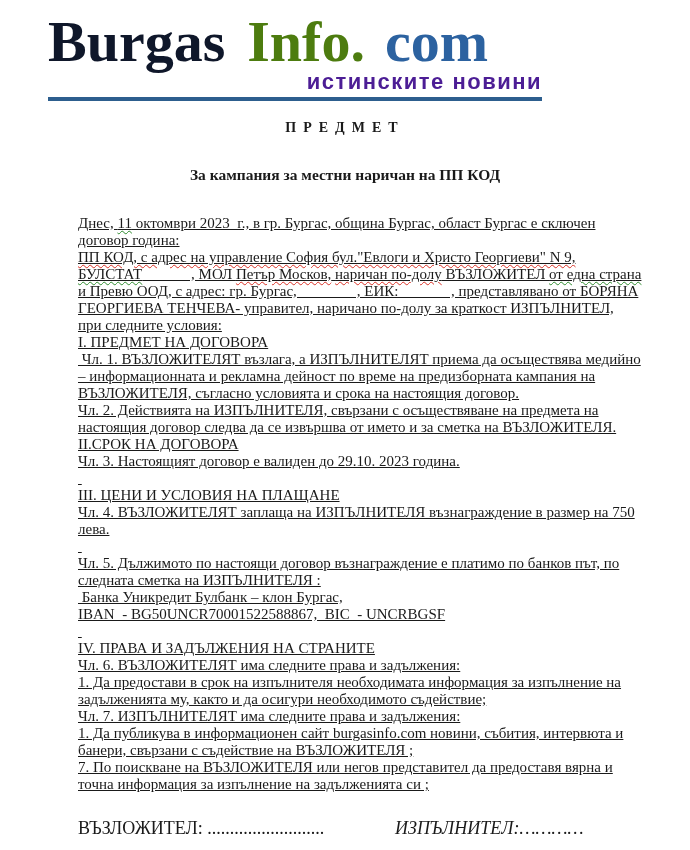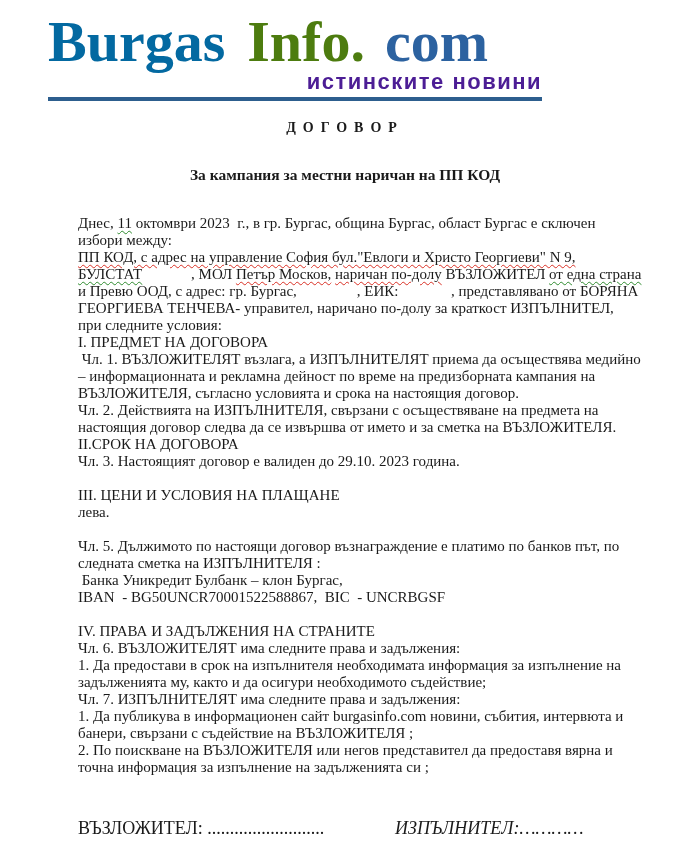--- a/index.html
+++ b/index.html
@@ -40,21 +40,21 @@
   }
   .doc-title{
     position:absolute;top:166px;left:0;width:690px;
     text-align:center;font-weight:bold;font-size:15.5px;
   }
   
   .doc-body{
     position:absolute;left:78px;top:215px;width:545px;
     font-size:15px;line-height:17px;
   }
-  .line{white-space:pre;height:17px;}
+  .line{white-space:pre;height:17px;text-decoration:underline;}
   .sq-red{
     text-decoration-line:underline;
     text-decoration-style:wavy;
     text-decoration-color:#d93025;
     text-decoration-thickness:1px;
     text-underline-offset:2px;
   }
   .sq-green{
     text-decoration-line:underline;
     text-decoration-style:wavy;
@@ -68,62 +68,63 @@
     font-size:18px;
   }
   .sig-right{position:absolute;left:317px;top:0;font-style:italic;}
 </style>
 </head>
 <body>
 
 <div class="page">
 
   <div class="logo">
-    <div class="logo-main"><span style="color: #0369a1;">Burgas</span><span style="color: #4d7c0f; margin-left: 22px;">Info.</span><span style="color: rgb(44, 98, 160); margin-left: 20px;">com</span></div>
+    <div class="logo-main"><span style="color: #0f172a;">Burgas</span><span style="color: #4d7c0f; margin-left: 22px;">Info.</span><span style="color: rgb(44, 98, 160); margin-left: 20px;">com</span></div>
     <div class="logo-tagline" style="color: #4c1d95;">истинските новини</div>
     <div class="logo-rule" style="background: rgb(45, 94, 142);"></div>
   </div>
 
-  <div class="doc-heading">ДОГОВОР</div>
+  <div class="doc-heading">ПРЕДМЕТ</div>
 
   <div class="doc-title">За кампания за местни наричан на ПП КОД</div>
 
   <div class="doc-body">
       <div class="line"><span>Днес, </span><span class="sq-green">11</span><span> октомври 2023  г., в гр. Бургас, община Бургас, област Бургас е сключен</span></div>
-      <div class="line"><span>избори между:</span></div>
+      <div class="line"><span>договор година:</span></div>
       <div class="line"><span class="sq-red">ПП КОД, с адрес на управление София бул."Евлоги и Христо Георгиеви" N 9,</span></div>
       <div class="line"><span class="sq-green">БУЛСТАТ</span><span>             , МОЛ </span><span class="sq-red">Петър Москов,</span><span> </span><span class="sq-red">наричан по-долу</span><span> ВЪЗЛОЖИТЕЛ </span><span class="sq-green">от една страна</span></div>
       <div class="line"><span>и Превю ООД, с адрес: гр. Бургас,                , ЕИК:              , представлявано от БОРЯНА</span></div>
       <div class="line"><span>ГЕОРГИЕВА ТЕНЧЕВА- управител, наричано по-долу за краткост ИЗПЪЛНИТЕЛ,</span></div>
       <div class="line"><span>при следните условия:</span></div>
       <div class="line"><span>I. ПРЕДМЕТ НА ДОГОВОРА</span></div>
       <div class="line"><span> Чл. 1. ВЪЗЛОЖИТЕЛЯТ възлага, а ИЗПЪЛНИТЕЛЯТ приема да осъществява медийно</span></div>
       <div class="line"><span>– информационната и рекламна дейност по време на предизборната кампания на</span></div>
       <div class="line"><span>ВЪЗЛОЖИТЕЛЯ, съгласно условията и срока на настоящия договор.</span></div>
       <div class="line"><span>Чл. 2. Действията на ИЗПЪЛНИТЕЛЯ, свързани с осъществяване на предмета на</span></div>
       <div class="line"><span>настоящия договор следва да се извършва от името и за сметка на ВЪЗЛОЖИТЕЛЯ.</span></div>
       <div class="line"><span>II.СРОК НА ДОГОВОРА</span></div>
       <div class="line"><span>Чл. 3. Настоящият договор е валиден до 29.10. 2023 година.</span></div>
       <div class="line">&nbsp;</div>
       <div class="line"><span>III. ЦЕНИ И УСЛОВИЯ НА ПЛАЩАНЕ</span></div>
+      <div class="line"><span>Чл. 4. ВЪЗЛОЖИТЕЛЯТ заплаща на ИЗПЪЛНИТЕЛЯ възнаграждение в размер на 750</span></div>
       <div class="line"><span>лева.</span></div>
       <div class="line">&nbsp;</div>
       <div class="line"><span>Чл. 5. Дължимото по настоящи договор възнаграждение е платимо по банков път, по</span></div>
       <div class="line"><span>следната сметка на ИЗПЪЛНИТЕЛЯ :</span></div>
       <div class="line"><span> Банка Уникредит Булбанк – клон Бургас,</span></div>
       <div class="line"><span>IBAN  - BG50UNCR70001522588867,  BIC  - UNCRBGSF</span></div>
       <div class="line">&nbsp;</div>
       <div class="line"><span>IV. ПРАВА И ЗАДЪЛЖЕНИЯ НА СТРАНИТЕ</span></div>
       <div class="line"><span>Чл. 6. ВЪЗЛОЖИТЕЛЯТ има следните права и задължения:</span></div>
       <div class="line"><span>1. Да предостави в срок на изпълнителя необходимата информация за изпълнение на</span></div>
       <div class="line"><span>задълженията му, както и да осигури необходимото съдействие;</span></div>
       <div class="line"><span>Чл. 7. ИЗПЪЛНИТЕЛЯТ има следните права и задължения:</span></div>
       <div class="line"><span>1. Да публикува в информационен сайт burgasinfo.com новини, събития, интервюта и</span></div>
       <div class="line"><span>банери, свързани с съдействие на ВЪЗЛОЖИТЕЛЯ ;</span></div>
-      <div class="line"><span>2. По поискване на ВЪЗЛОЖИТЕЛЯ или негов представител да предоставя вярна и</span></div>
+      <div class="line"><span>7. По поискване на ВЪЗЛОЖИТЕЛЯ или негов представител да предоставя вярна и</span></div>
       <div class="line"><span>точна информация за изпълнение на задълженията си ;</span></div>
     </div>
 
   <div class="signatures">
     <span>ВЪЗЛОЖИТЕЛ: ..........................</span>
     <span class="sig-right">ИЗПЪЛНИТЕЛ:…………</span>
   </div>
 
 </div>
 

